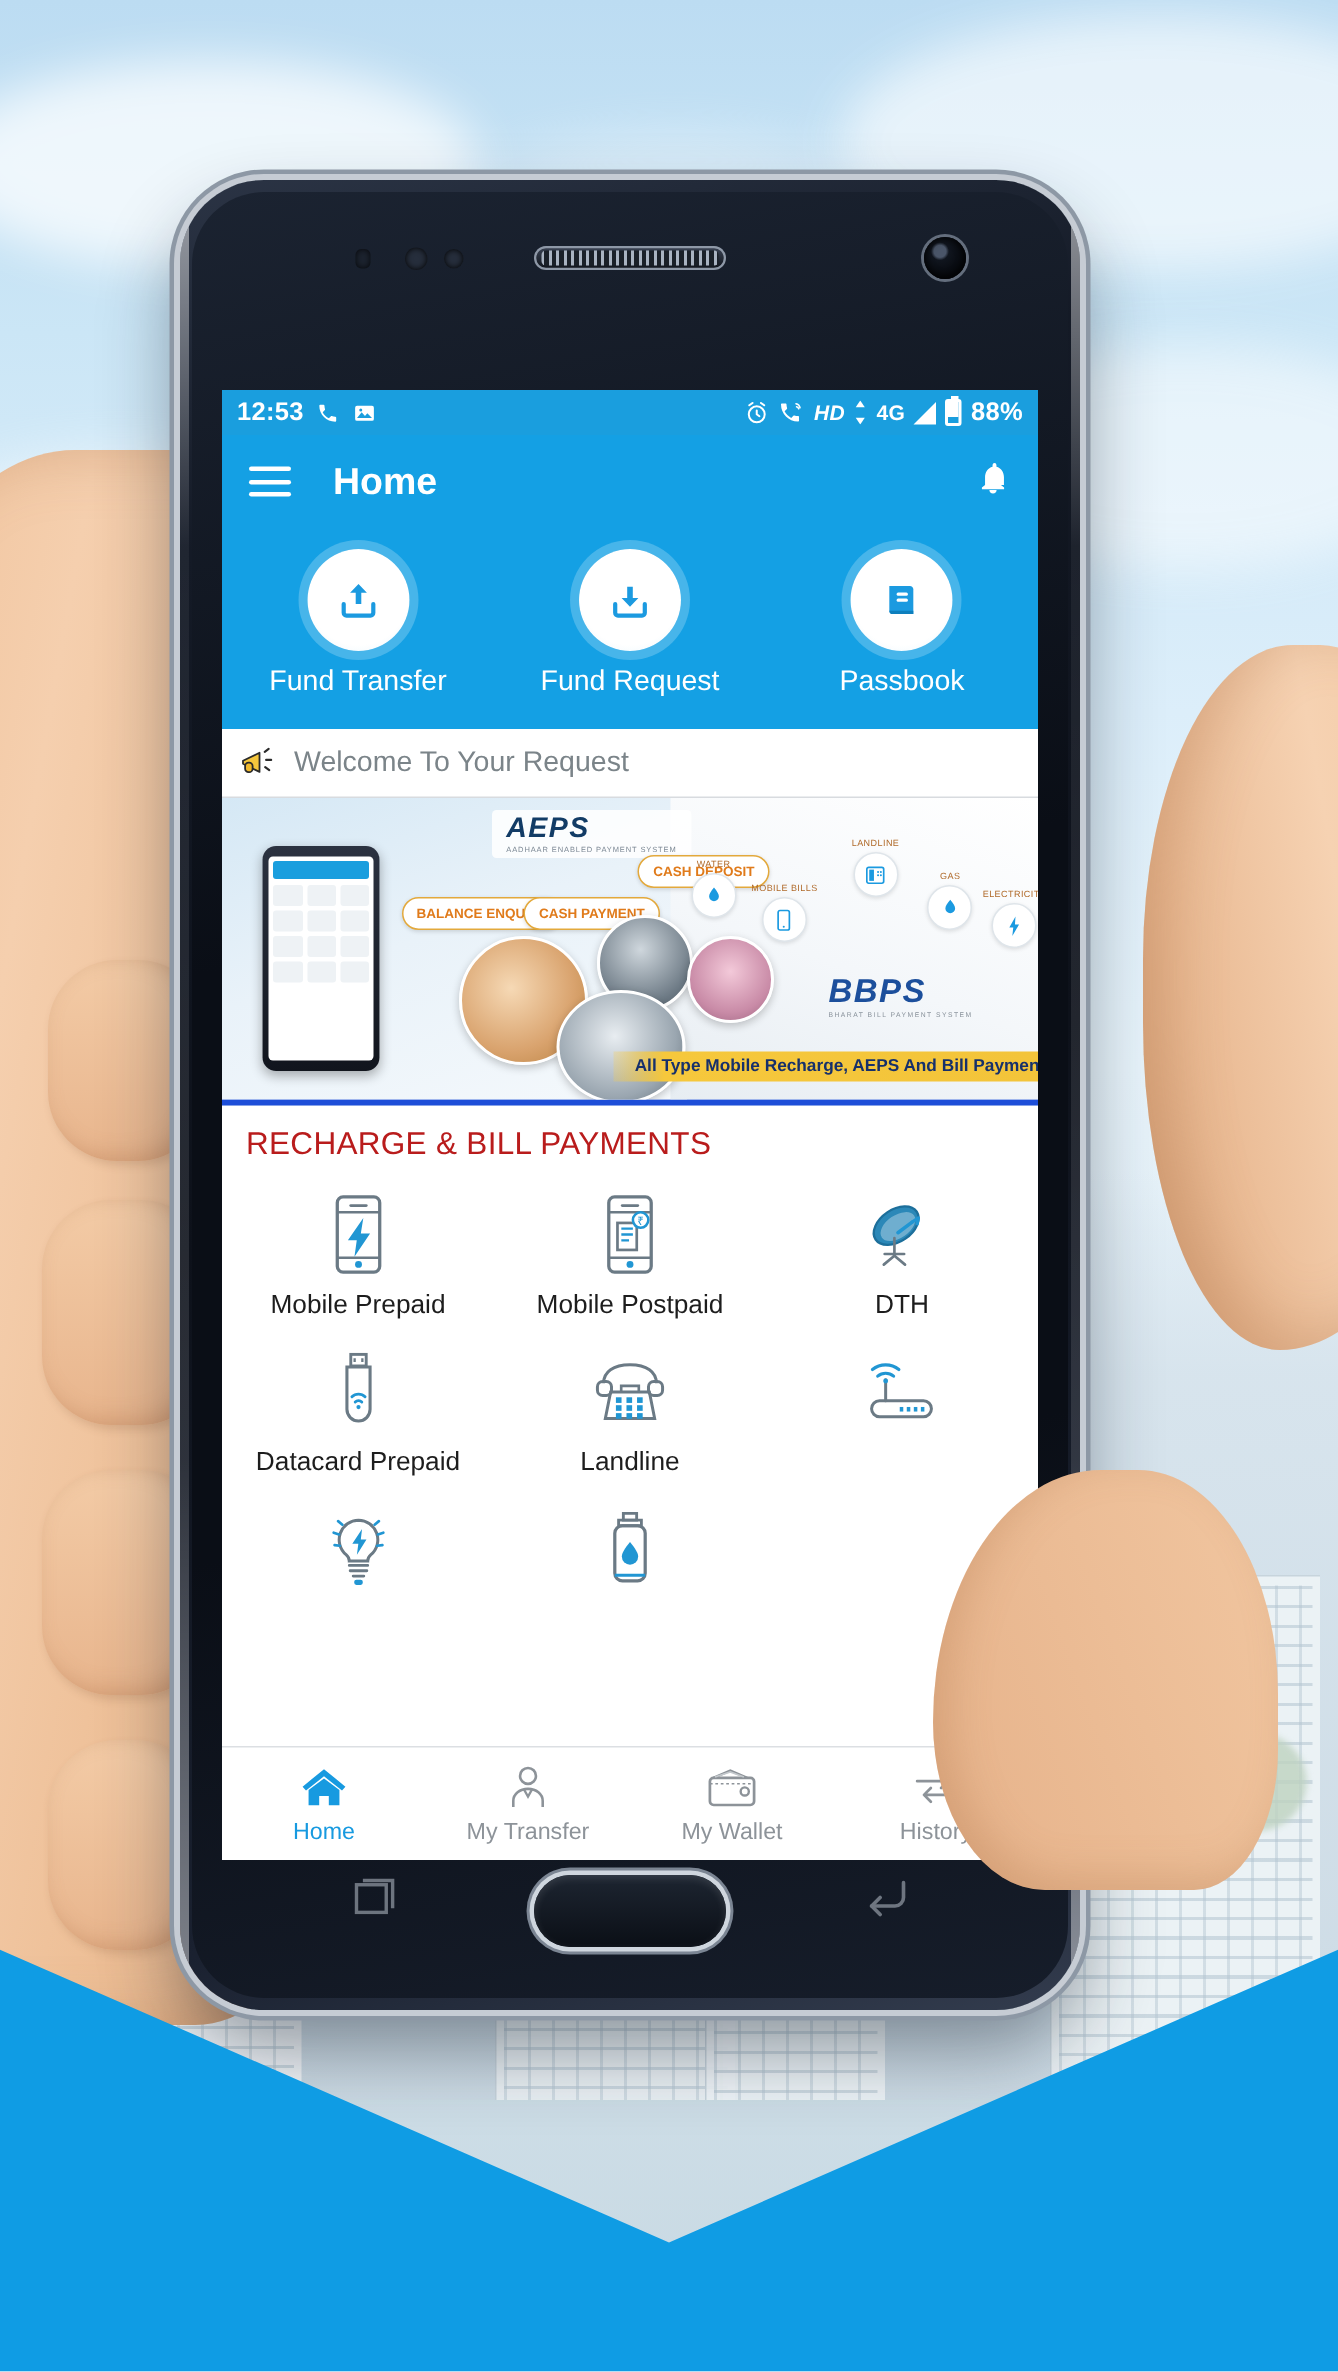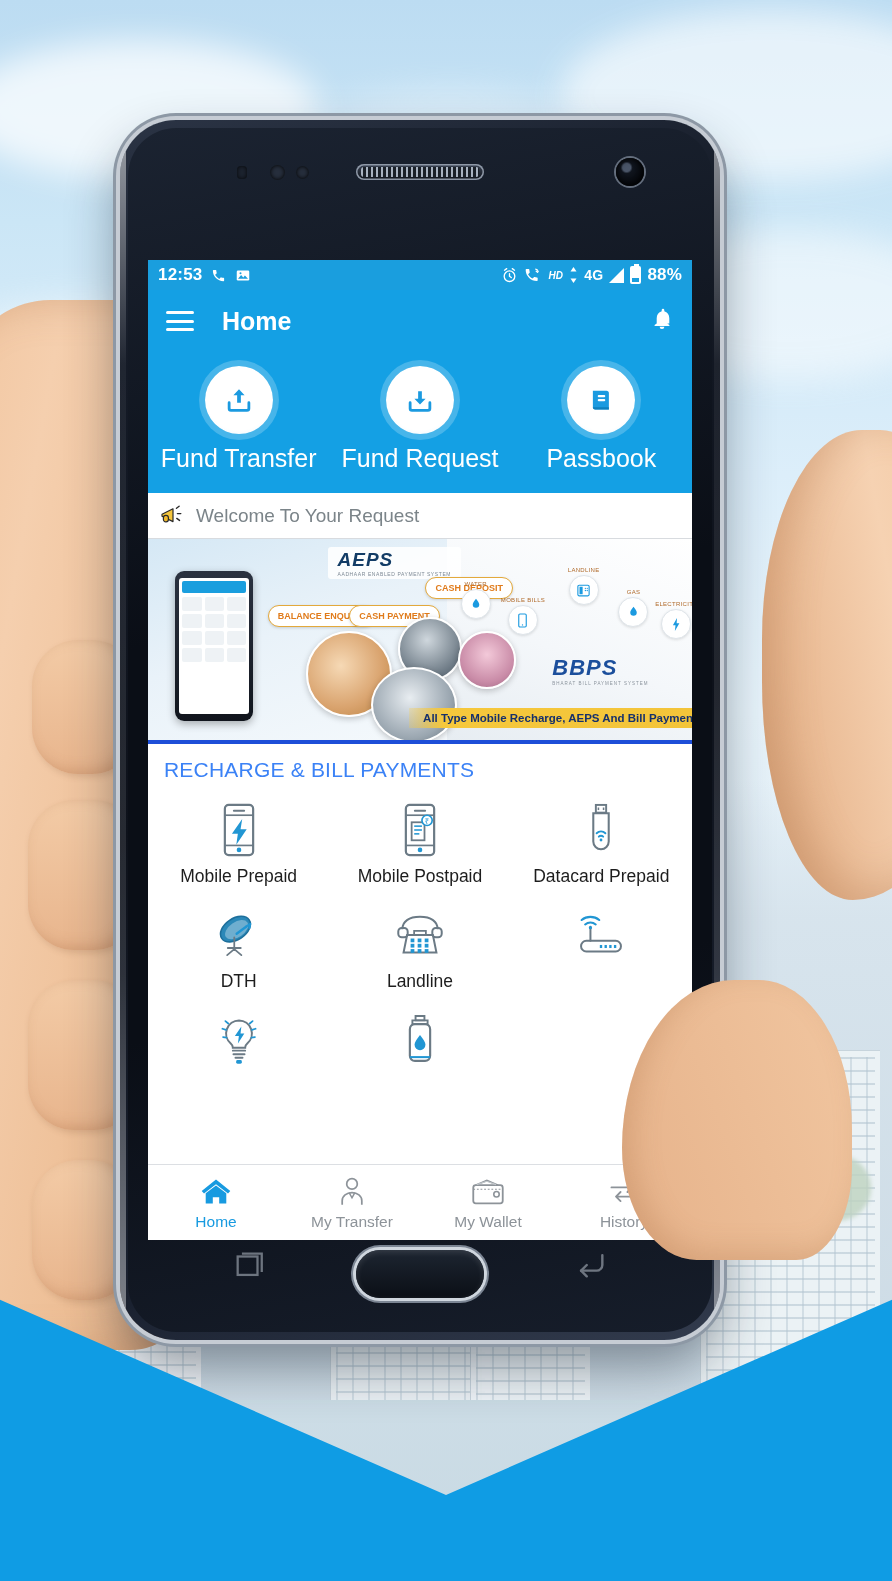--- a/index.html
+++ b/index.html
@@ -159,21 +159,21 @@
   }
 
   
   .statusbar {
     height: 30px; background: #1a9ede; color: #fff;
     display: flex; align-items: center; padding: 0 10px;
     font-size: 17px; font-weight: bold; letter-spacing: .2px;
   }
   .sb-left { display: flex; align-items: center; gap: 9px; }
   .sb-right { margin-left: auto; display: flex; align-items: center; gap: 6px; }
-  .sb-hd { font-size: 10px; font-style: italic; font-weight: bold; }
+  .sb-hd { font-size: 14px; font-style: italic; font-weight: bold; }
   .sb-4g { font-size: 14px; font-weight: bold; }
   .sig { width: 0; height: 0; border-left: 15px solid transparent; border-bottom: 15px solid #fff; }
   .batt { width: 11px; height: 18px; border: 2px solid #fff; border-radius: 2px;
           background: linear-gradient(180deg,#fff 0 72%, transparent 72%); position: relative; }
   .batt::before { content:""; position:absolute; top:-4px; left:2px; width:5px; height:2px; background:#fff; }
 
   
   .appbar {
     height: 62px; background: #14a0e4; display: flex; align-items: center;
     padding: 0 18px; color: #fff;
@@ -189,21 +189,21 @@
     background: #14a0e4; padding: 14px 0 20px;
     display: flex; justify-content: space-around; align-items: flex-start;
   }
   .qa { width: 33%; text-align: center; color: #fff; cursor: pointer; }
   .qa-circle {
     width: 68px; height: 68px; border-radius: 50%; margin: 0 auto 10px;
     background: radial-gradient(circle at 50% 45%, #ffffff 0 66%, #e4f3fc 100%);
     box-shadow: 0 0 0 6px rgba(255,255,255,.22);
     display: flex; align-items: center; justify-content: center;
   }
-  .qa-label { font-size: 25px; }
+  .qa-label { font-size: 19px; }
 
   
   .welcome {
     background: #ffffff; border-bottom: 1px solid #d8dbdf;
     height: 46px; display: flex; align-items: center; padding: 0 12px; gap: 10px;
   }
   .welcome-text { color: #7b8489; font-size: 19px; }
 
   
   .banner { position: relative; height: 205px; background: #eef4f8; overflow: hidden;
@@ -272,21 +272,21 @@
   .n-elec { right: -1%; top: 62px; }
   .banner-caption {
     position: absolute; right: 0; bottom: 12px; left: 48%;
     background: linear-gradient(90deg, rgba(250,205,70,.25) 0%, #f6c83c 12%, #f3c43a 100%);
     color: #16306b; font-size: 11.5px; font-weight: bold; padding: 4px 6px 4px 14px;
     white-space: nowrap; overflow: hidden;
   }
 
   
   .section { background: #fff; flex: 1; padding: 14px 0 0; overflow: hidden; }
-  .section-title { font-size: 21px; color: #3b82f6; padding: 0 16px 12px; letter-spacing: .2px; }
+  .section-title { font-size: 21px; color: #b91c1c; padding: 0 16px 12px; letter-spacing: .2px; }
   .grid { display: grid; grid-template-columns: repeat(3, 1fr); row-gap: 6px; }
   .tile { text-align: center; padding: 8px 2px 6px; cursor: pointer; }
   .tile-icon { height: 56px; display: flex; align-items: center; justify-content: center; }
   .tile-label { font-size: 17.5px; color: #1d1d1d; margin-top: 8px; }
 
   
   .bottomnav {
     height: 76px; background: #fff; border-top: 1px solid #dcdfe3;
     display: flex; align-items: center;
   }
@@ -549,43 +549,43 @@
                 <line x1="10.5" y1="24" x2="14.5" y2="24" stroke="#2196d3" stroke-width="1.2"></line>
                 <circle cx="20.5" cy="13.5" r="4" fill="#fff" stroke="#2196d3" stroke-width="1.3"></circle>
                 <text x="20.5" y="16" font-size="6" fill="#2196d3" text-anchor="middle" font-family="sans-serif">₹</text>
               </svg>
             </div>
             <div class="tile-label">Mobile Postpaid</div>
           </div>
 
           <div class="tile">
             <div class="tile-icon">
+              <svg width="52" height="52" viewBox="0 0 44 44">
+                <ellipse cx="19" cy="17" rx="14" ry="9" transform="rotate(-34 19 17)" fill="#2b88b8" stroke="#1d6f9b" stroke-width="1.3"></ellipse>
+                <ellipse cx="20" cy="17.5" rx="11" ry="6.4" transform="rotate(-34 20 17.5)" fill="#eef5f9" opacity=".35"></ellipse>
+                <path d="M20 21l8-6" stroke="#2196d3" stroke-width="2" stroke-linecap="round"></path>
+                <path d="M28 15l3.5-2.4-.6 3.4" fill="none" stroke="#2196d3" stroke-width="1.8" stroke-linecap="round" stroke-linejoin="round"></path>
+                <path d="M18 24v10M18 34l-6 5M18 34l6 5M12.5 33h11" stroke="#6b7a85" stroke-width="1.5" stroke-linecap="round" fill="none"></path>
+              </svg>
+            </div>
+            <div class="tile-label">DTH</div>
+          </div>
+
+          <div class="tile">
+            <div class="tile-icon">
               <svg width="34" height="54" viewBox="0 0 26 42">
                 <rect x="9" y="1.5" width="8" height="6" fill="none" stroke="#6b7a85" stroke-width="1.5"></rect>
                 <line x1="11" y1="3.5" x2="11" y2="5.5" stroke="#6b7a85" stroke-width="1.2"></line>
                 <line x1="15" y1="3.5" x2="15" y2="5.5" stroke="#6b7a85" stroke-width="1.2"></line>
                 <path d="M7 8h12v22a6 6 0 0 1-12 0z" fill="none" stroke="#6b7a85" stroke-width="1.6"></path>
                 <path d="M9.6 23.5a4.8 4.8 0 0 1 6.8 0M11.3 26.2a2.4 2.4 0 0 1 3.4 0" fill="none" stroke="#2196d3" stroke-width="1.5" stroke-linecap="round"></path>
                 <circle cx="13" cy="28.8" r="1.1" fill="#2196d3"></circle>
               </svg>
             </div>
             <div class="tile-label">Datacard Prepaid</div>
-          </div>
-
-          <div class="tile">
-            <div class="tile-icon">
-              <svg width="52" height="52" viewBox="0 0 44 44">
-                <ellipse cx="19" cy="17" rx="14" ry="9" transform="rotate(-34 19 17)" fill="#2b88b8" stroke="#1d6f9b" stroke-width="1.3"></ellipse>
-                <ellipse cx="20" cy="17.5" rx="11" ry="6.4" transform="rotate(-34 20 17.5)" fill="#eef5f9" opacity=".35"></ellipse>
-                <path d="M20 21l8-6" stroke="#2196d3" stroke-width="2" stroke-linecap="round"></path>
-                <path d="M28 15l3.5-2.4-.6 3.4" fill="none" stroke="#2196d3" stroke-width="1.8" stroke-linecap="round" stroke-linejoin="round"></path>
-                <path d="M18 24v10M18 34l-6 5M18 34l6 5M12.5 33h11" stroke="#6b7a85" stroke-width="1.5" stroke-linecap="round" fill="none"></path>
-              </svg>
-            </div>
-            <div class="tile-label">DTH</div>
           </div>
 
 
           <div class="tile">
             <div class="tile-icon">
               <svg width="54" height="46" viewBox="0 0 46 38">
                 <path d="M8 14c0-6.5 5.5-10.5 15-10.5S38 7.5 38 14" fill="none" stroke="#6b7a85" stroke-width="1.7"></path>
                 <rect x="4.5" y="13" width="8" height="8" rx="3" fill="none" stroke="#6b7a85" stroke-width="1.7"></rect>
                 <rect x="33.5" y="13" width="8" height="8" rx="3" fill="none" stroke="#6b7a85" stroke-width="1.7"></rect>
                 <path d="M12 19h22l3 15H9z" fill="none" stroke="#6b7a85" stroke-width="1.7"></path>

